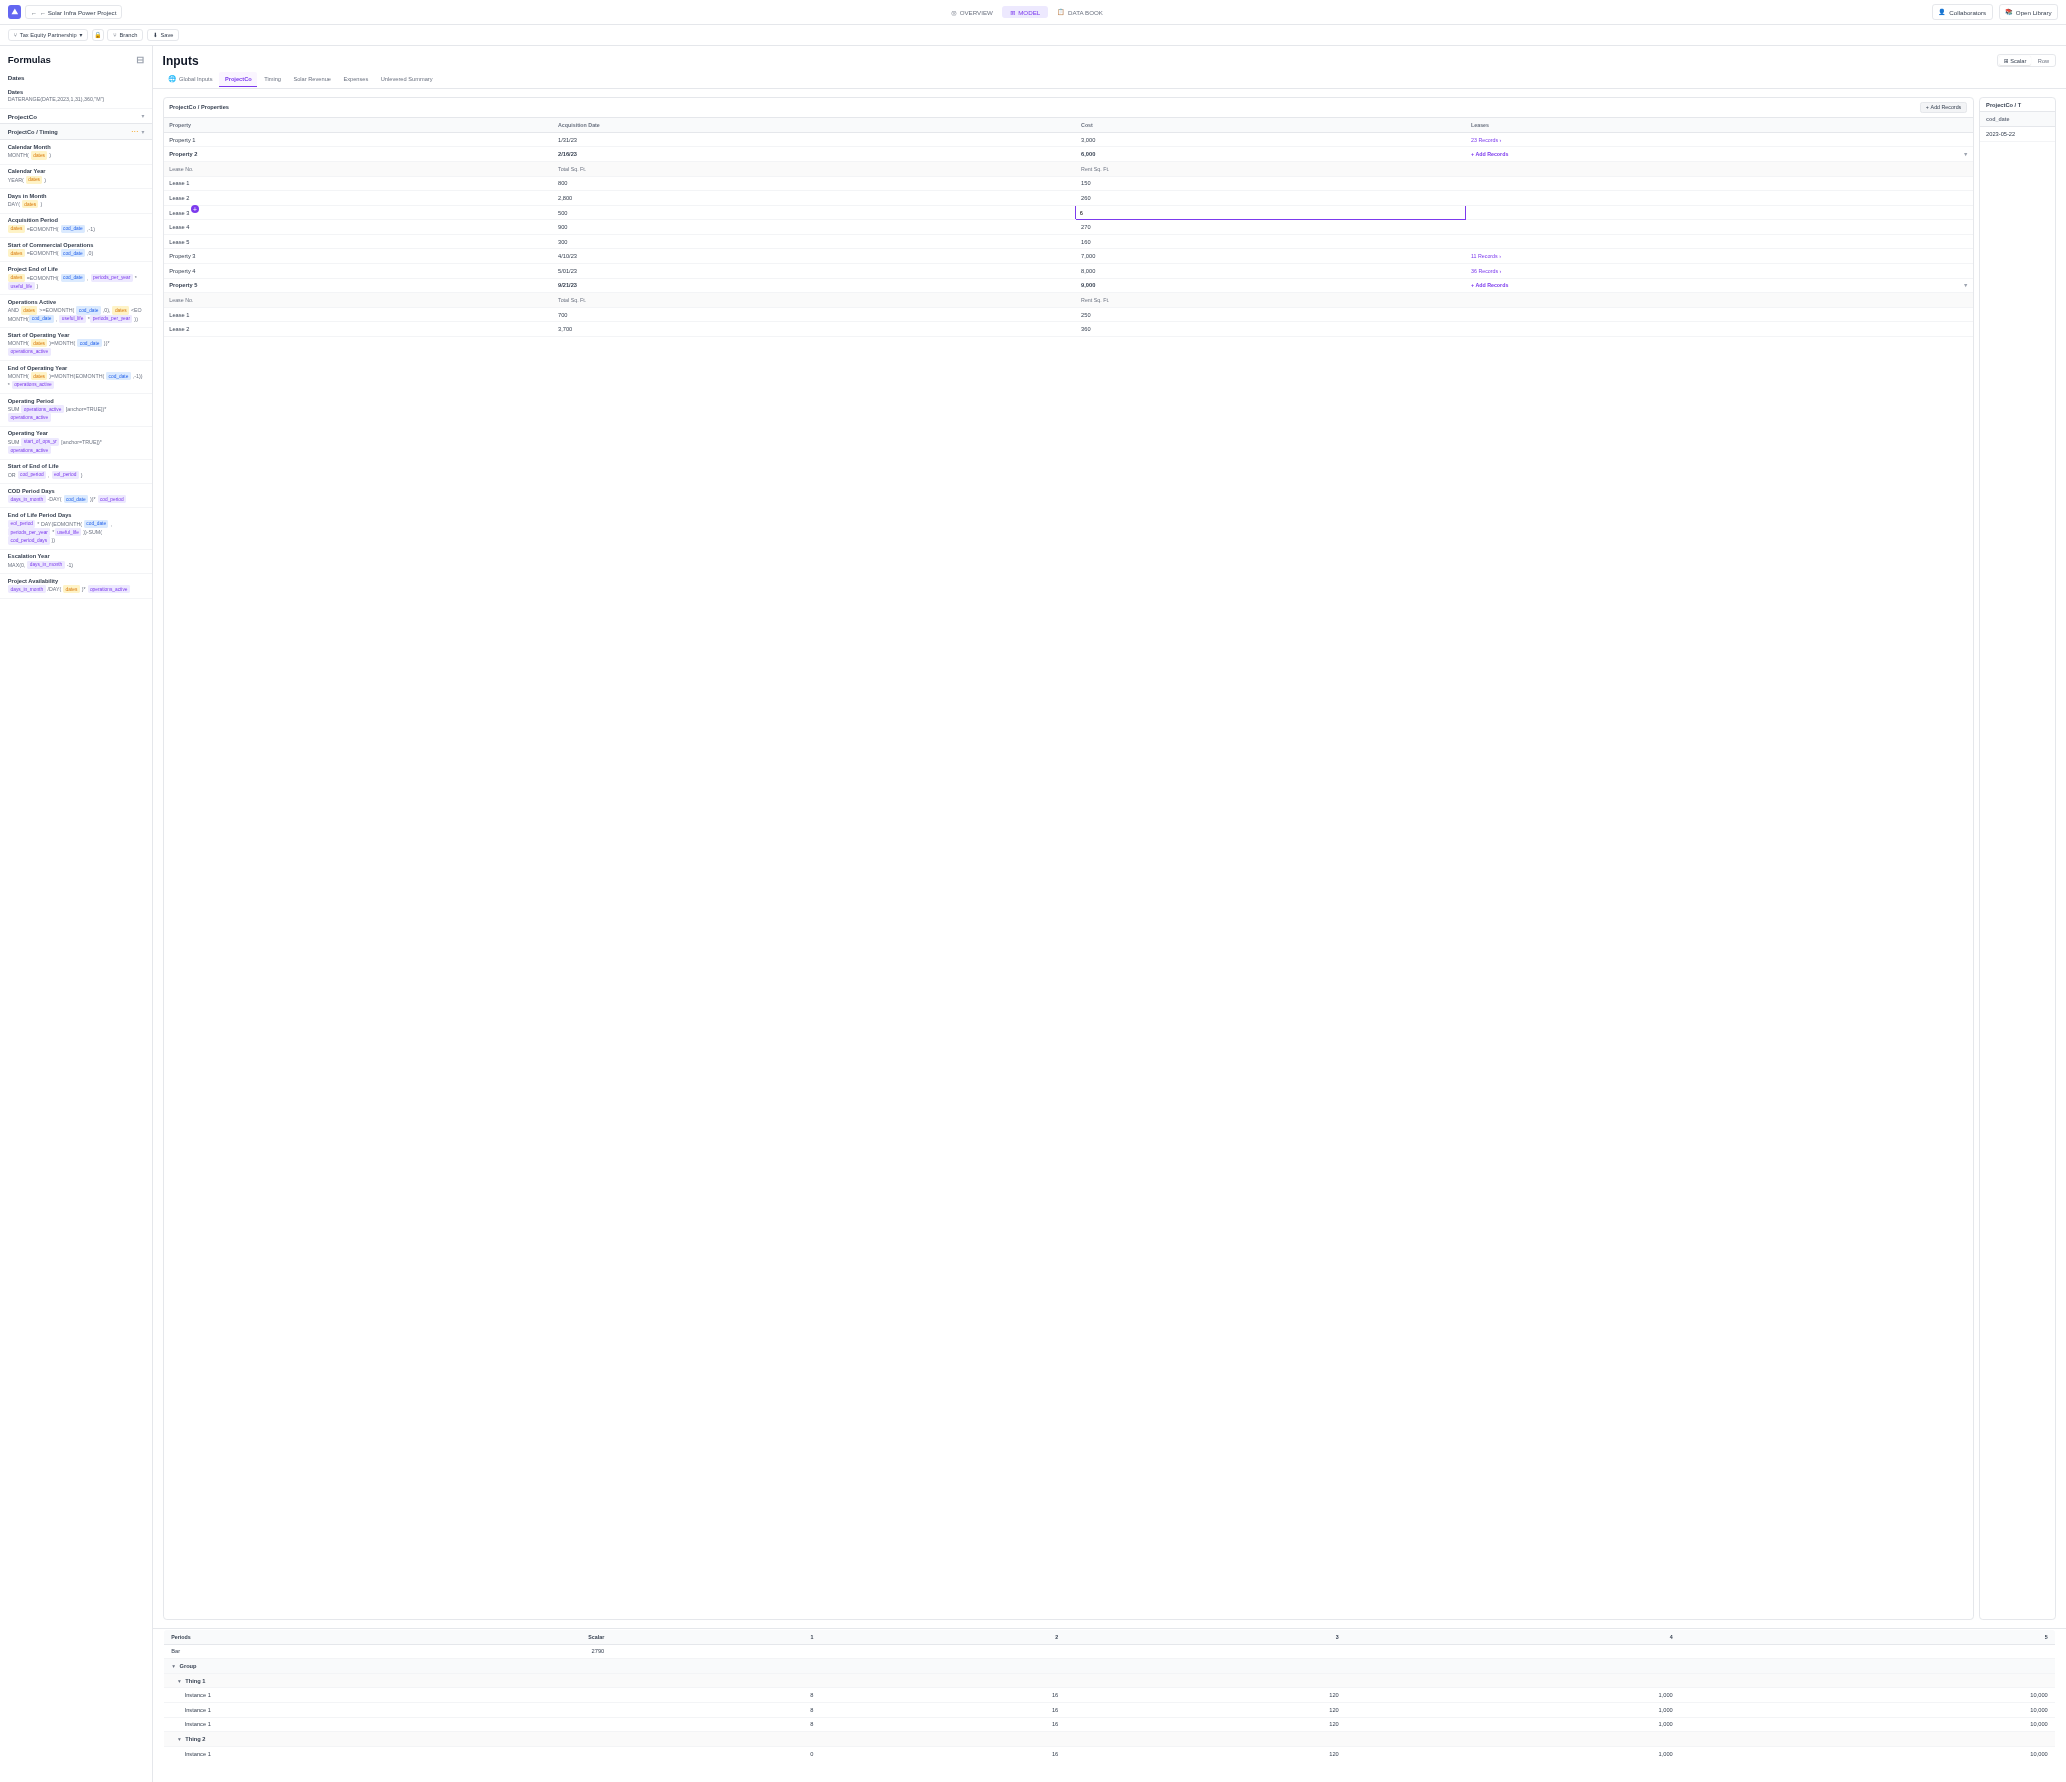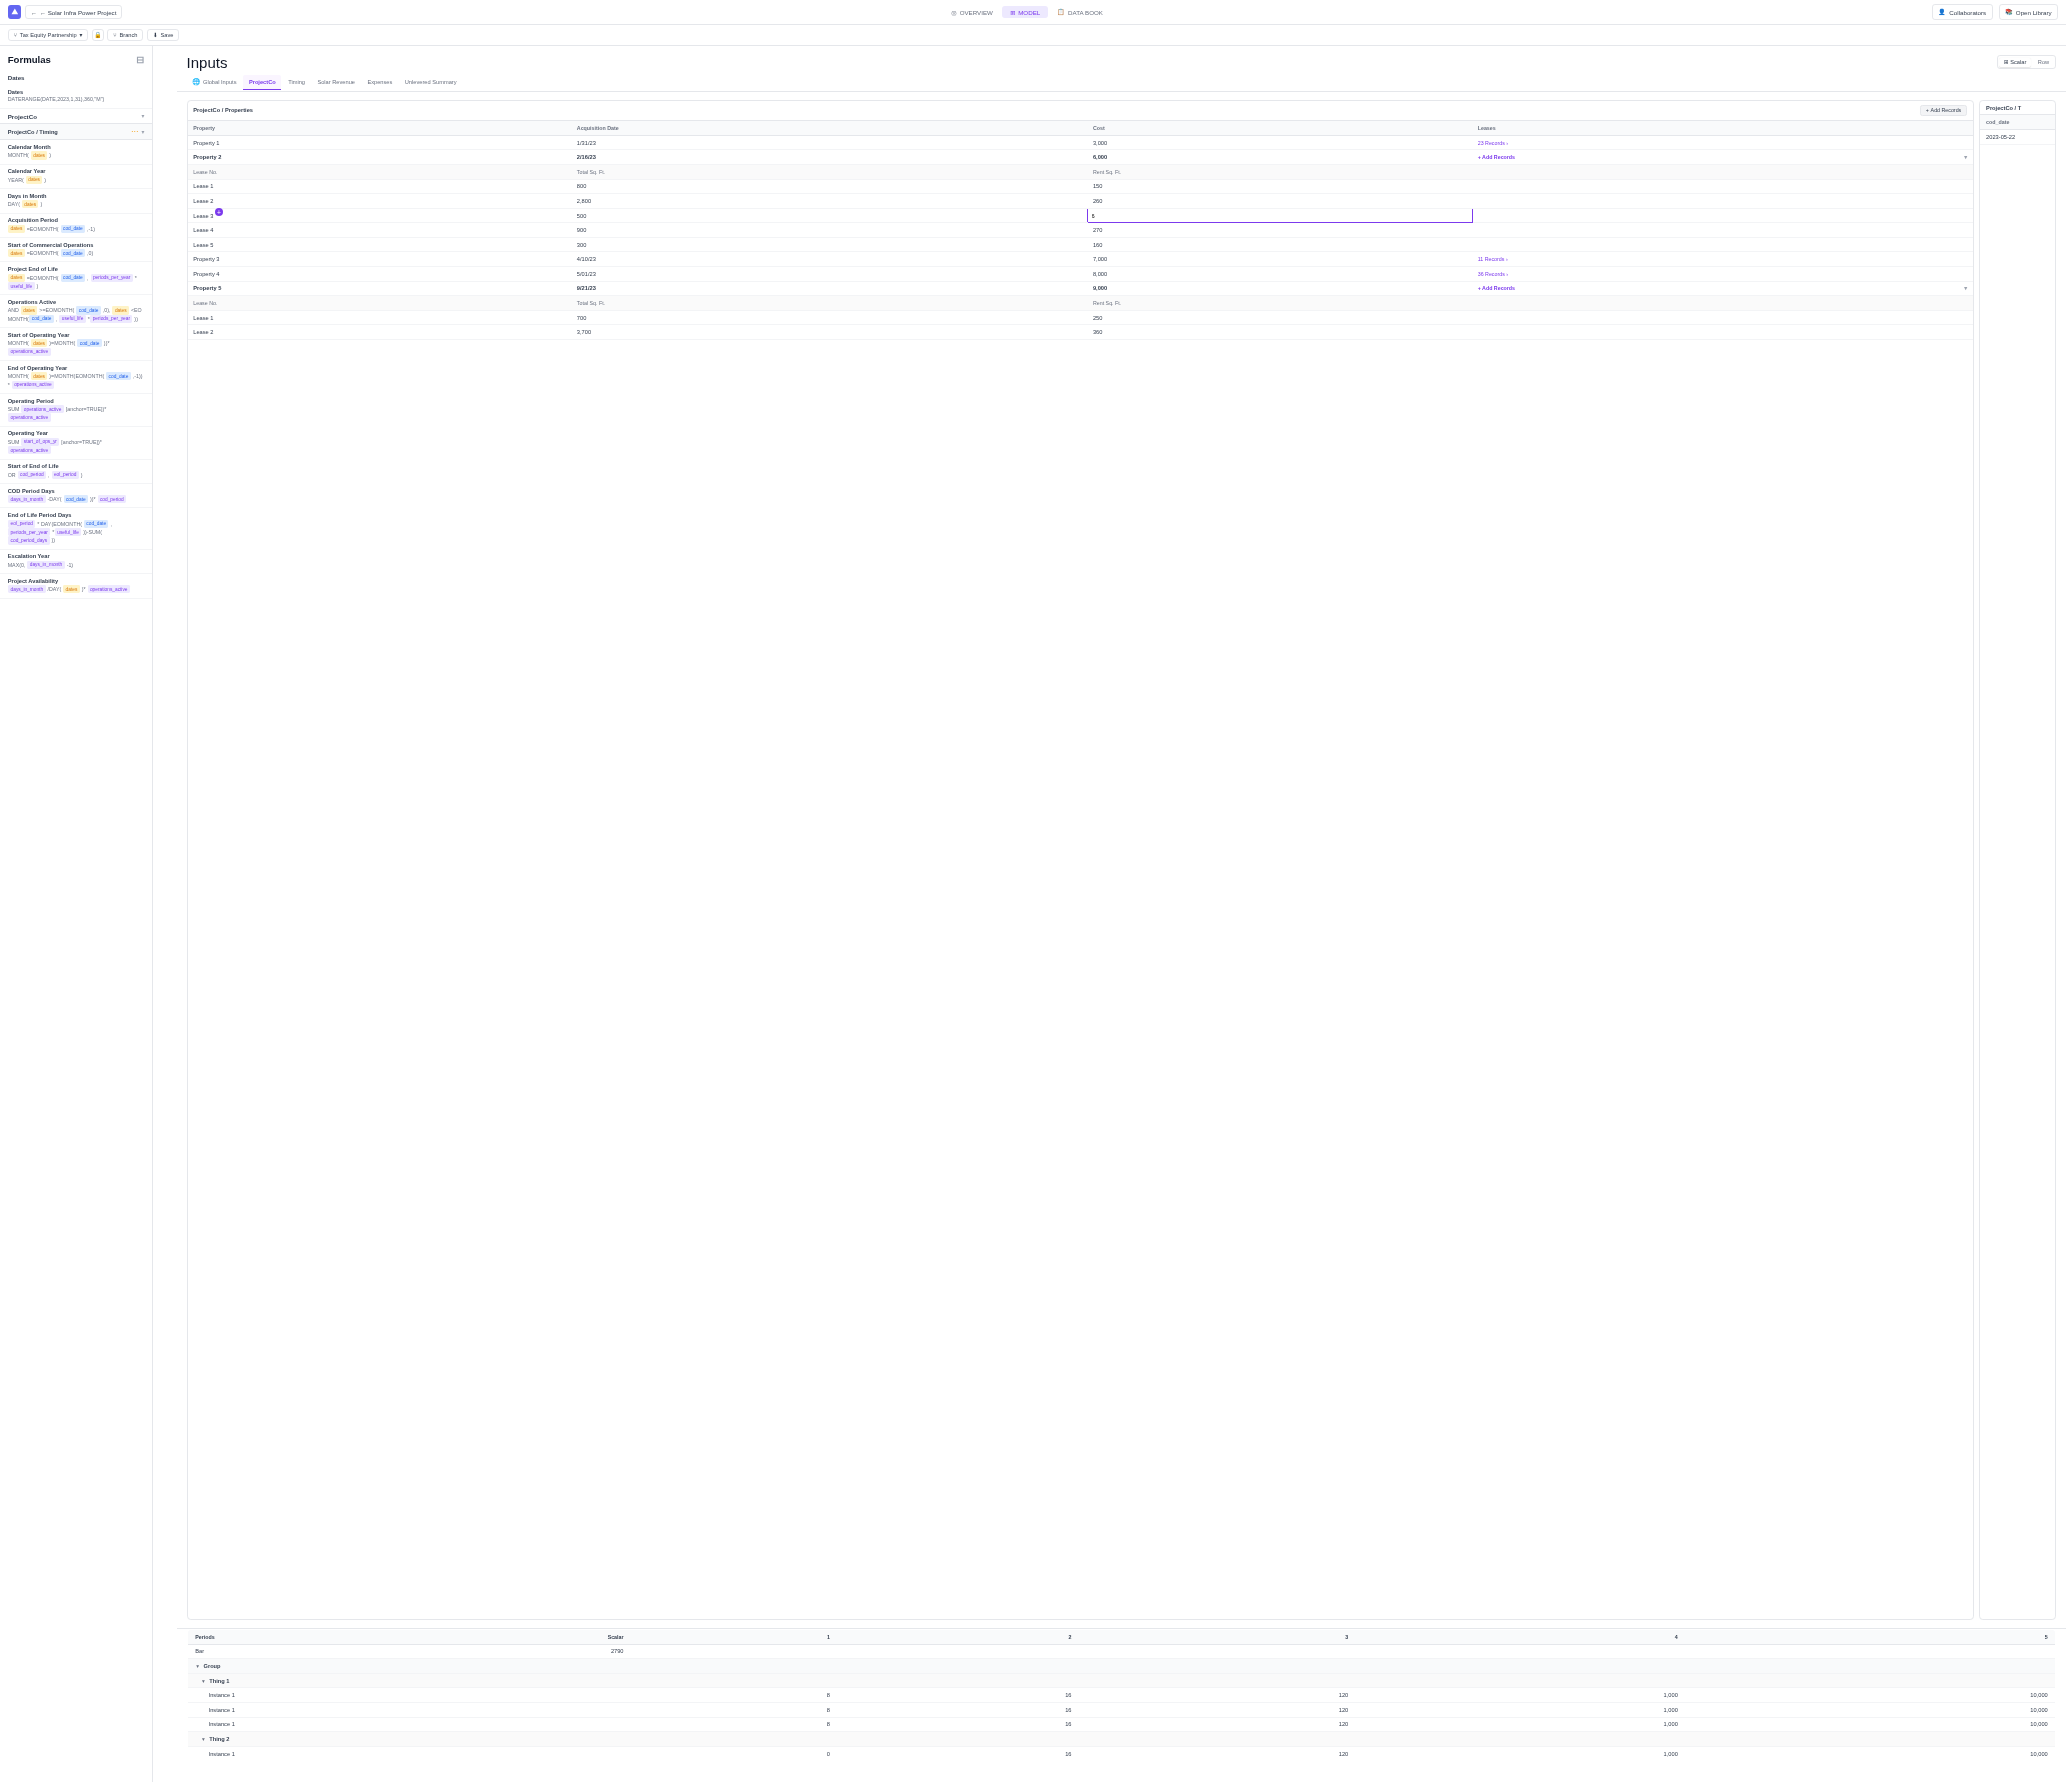--- a/index.html
+++ b/index.html
@@ -16,21 +16,21 @@
     .nav-tab.active { background: #ede9fe; color: #7c3aed; }
     .nav-right { display: flex; align-items: center; gap: 5.7px; }
     .nav-right-btn { display: flex; align-items: center; gap: 2.9px; padding: 2.9px 5.7px; border: 0.5px solid #e5e7eb; border-radius: 2.9px; background: #fff; cursor: pointer; font-size: 6.2px; color: #374151; }
 
     
     .toolbar { display: flex; align-items: center; gap: 3.8px; padding: 3.8px 7.7px; border-bottom: 0.5px solid #e5e7eb; background: #fff; height: 21px; }
     .toolbar-btn { display: flex; align-items: center; gap: 2.9px; padding: 2.4px 4.8px; border: 0.5px solid #e5e7eb; border-radius: 2.9px; background: #fff; cursor: pointer; font-size: 5.7px; color: #374151; }
     .toolbar-lock { width: 11.5px; height: 11.5px; display: flex; align-items: center; justify-content: center; border: 0.5px solid #e5e7eb; border-radius: 2.9px; cursor: pointer; }
 
     
-    .main-layout { display: flex; height: calc(100vh - 46px); overflow: hidden; gap: 24px; }
+    .main-layout { display: flex; height: calc(100vh - 46px); overflow: hidden; }
 
     
     .left-panel { width: 153px; min-width: 153px; border-right: 0.5px solid #e5e7eb; overflow-y: auto; background: #fff; padding: 7.7px 0; }
     .left-panel-title { font-size: 9.6px; font-weight: 700; color: #111827; padding: 0 7.7px 5.7px; display: flex; align-items: center; justify-content: space-between; }
     .collapse-icon { cursor: pointer; color: #9ca3af; }
     .section-header { display: flex; align-items: center; justify-content: space-between; padding: 3.8px 7.7px; cursor: pointer; }
     .section-label { font-size: 6.2px; font-weight: 600; color: #374151; }
     .section-chevron { color: #9ca3af; font-size: 5.7px; }
     .formula-item { padding: 3.8px 7.7px; border-bottom: 0.5px solid #f3f4f6; }
     .formula-name { font-size: 5.7px; font-weight: 600; color: #374151; margin-bottom: 1.4px; }
@@ -42,21 +42,21 @@
     .subsection-header { display: flex; align-items: center; justify-content: space-between; padding: 2.9px 7.7px; background: #f9fafb; border-top: 0.5px solid #e5e7eb; border-bottom: 0.5px solid #e5e7eb; }
     .subsection-label { font-size: 5.7px; font-weight: 600; color: #374151; }
     .more-icon { color: #f59e0b; font-size: 7.7px; cursor: pointer; }
 
     
     .right-panel { flex: 1; overflow: hidden; display: flex; flex-direction: column; }
 
     
     .inputs-section { flex: 1; overflow: hidden; display: flex; flex-direction: column; border-bottom: 0.5px solid #e5e7eb; }
     .section-title-row { display: flex; align-items: center; justify-content: space-between; padding: 7.7px 9.6px 3.8px; }
-    .section-title { font-size: 15px; font-weight: 400; color: #111827; }
+    .section-title { font-size: 12px; font-weight: 700; color: #111827; }
     .view-toggle { display: flex; align-items: center; gap: 1.9px; border: 0.5px solid #e5e7eb; border-radius: 2.9px; padding: 1.4px; }
     .view-toggle-btn { padding: 1.4px 4.8px; border-radius: 1.9px; font-size: 5.7px; cursor: pointer; color: #6b7280; }
     .view-toggle-btn.active { background: #fff; box-shadow: 0 0.5px 1px rgba(0,0,0,0.1); color: #374151; font-weight: 500; }
 
     
     .tabs-row { display: flex; align-items: center; gap: 1px; padding: 0 9.6px; border-bottom: 0.5px solid #e5e7eb; }
     .tab { display: flex; align-items: center; gap: 2.4px; padding: 3.8px 5.7px; cursor: pointer; font-size: 5.7px; color: #6b7280; border-bottom: 1px solid transparent; }
     .tab.active { color: #7c3aed; border-bottom-color: #7c3aed; font-weight: 600; background: #faf5ff; border-radius: 1.9px 1.9px 0 0; }
     .tab-icon { font-size: 6.7px; }
 

